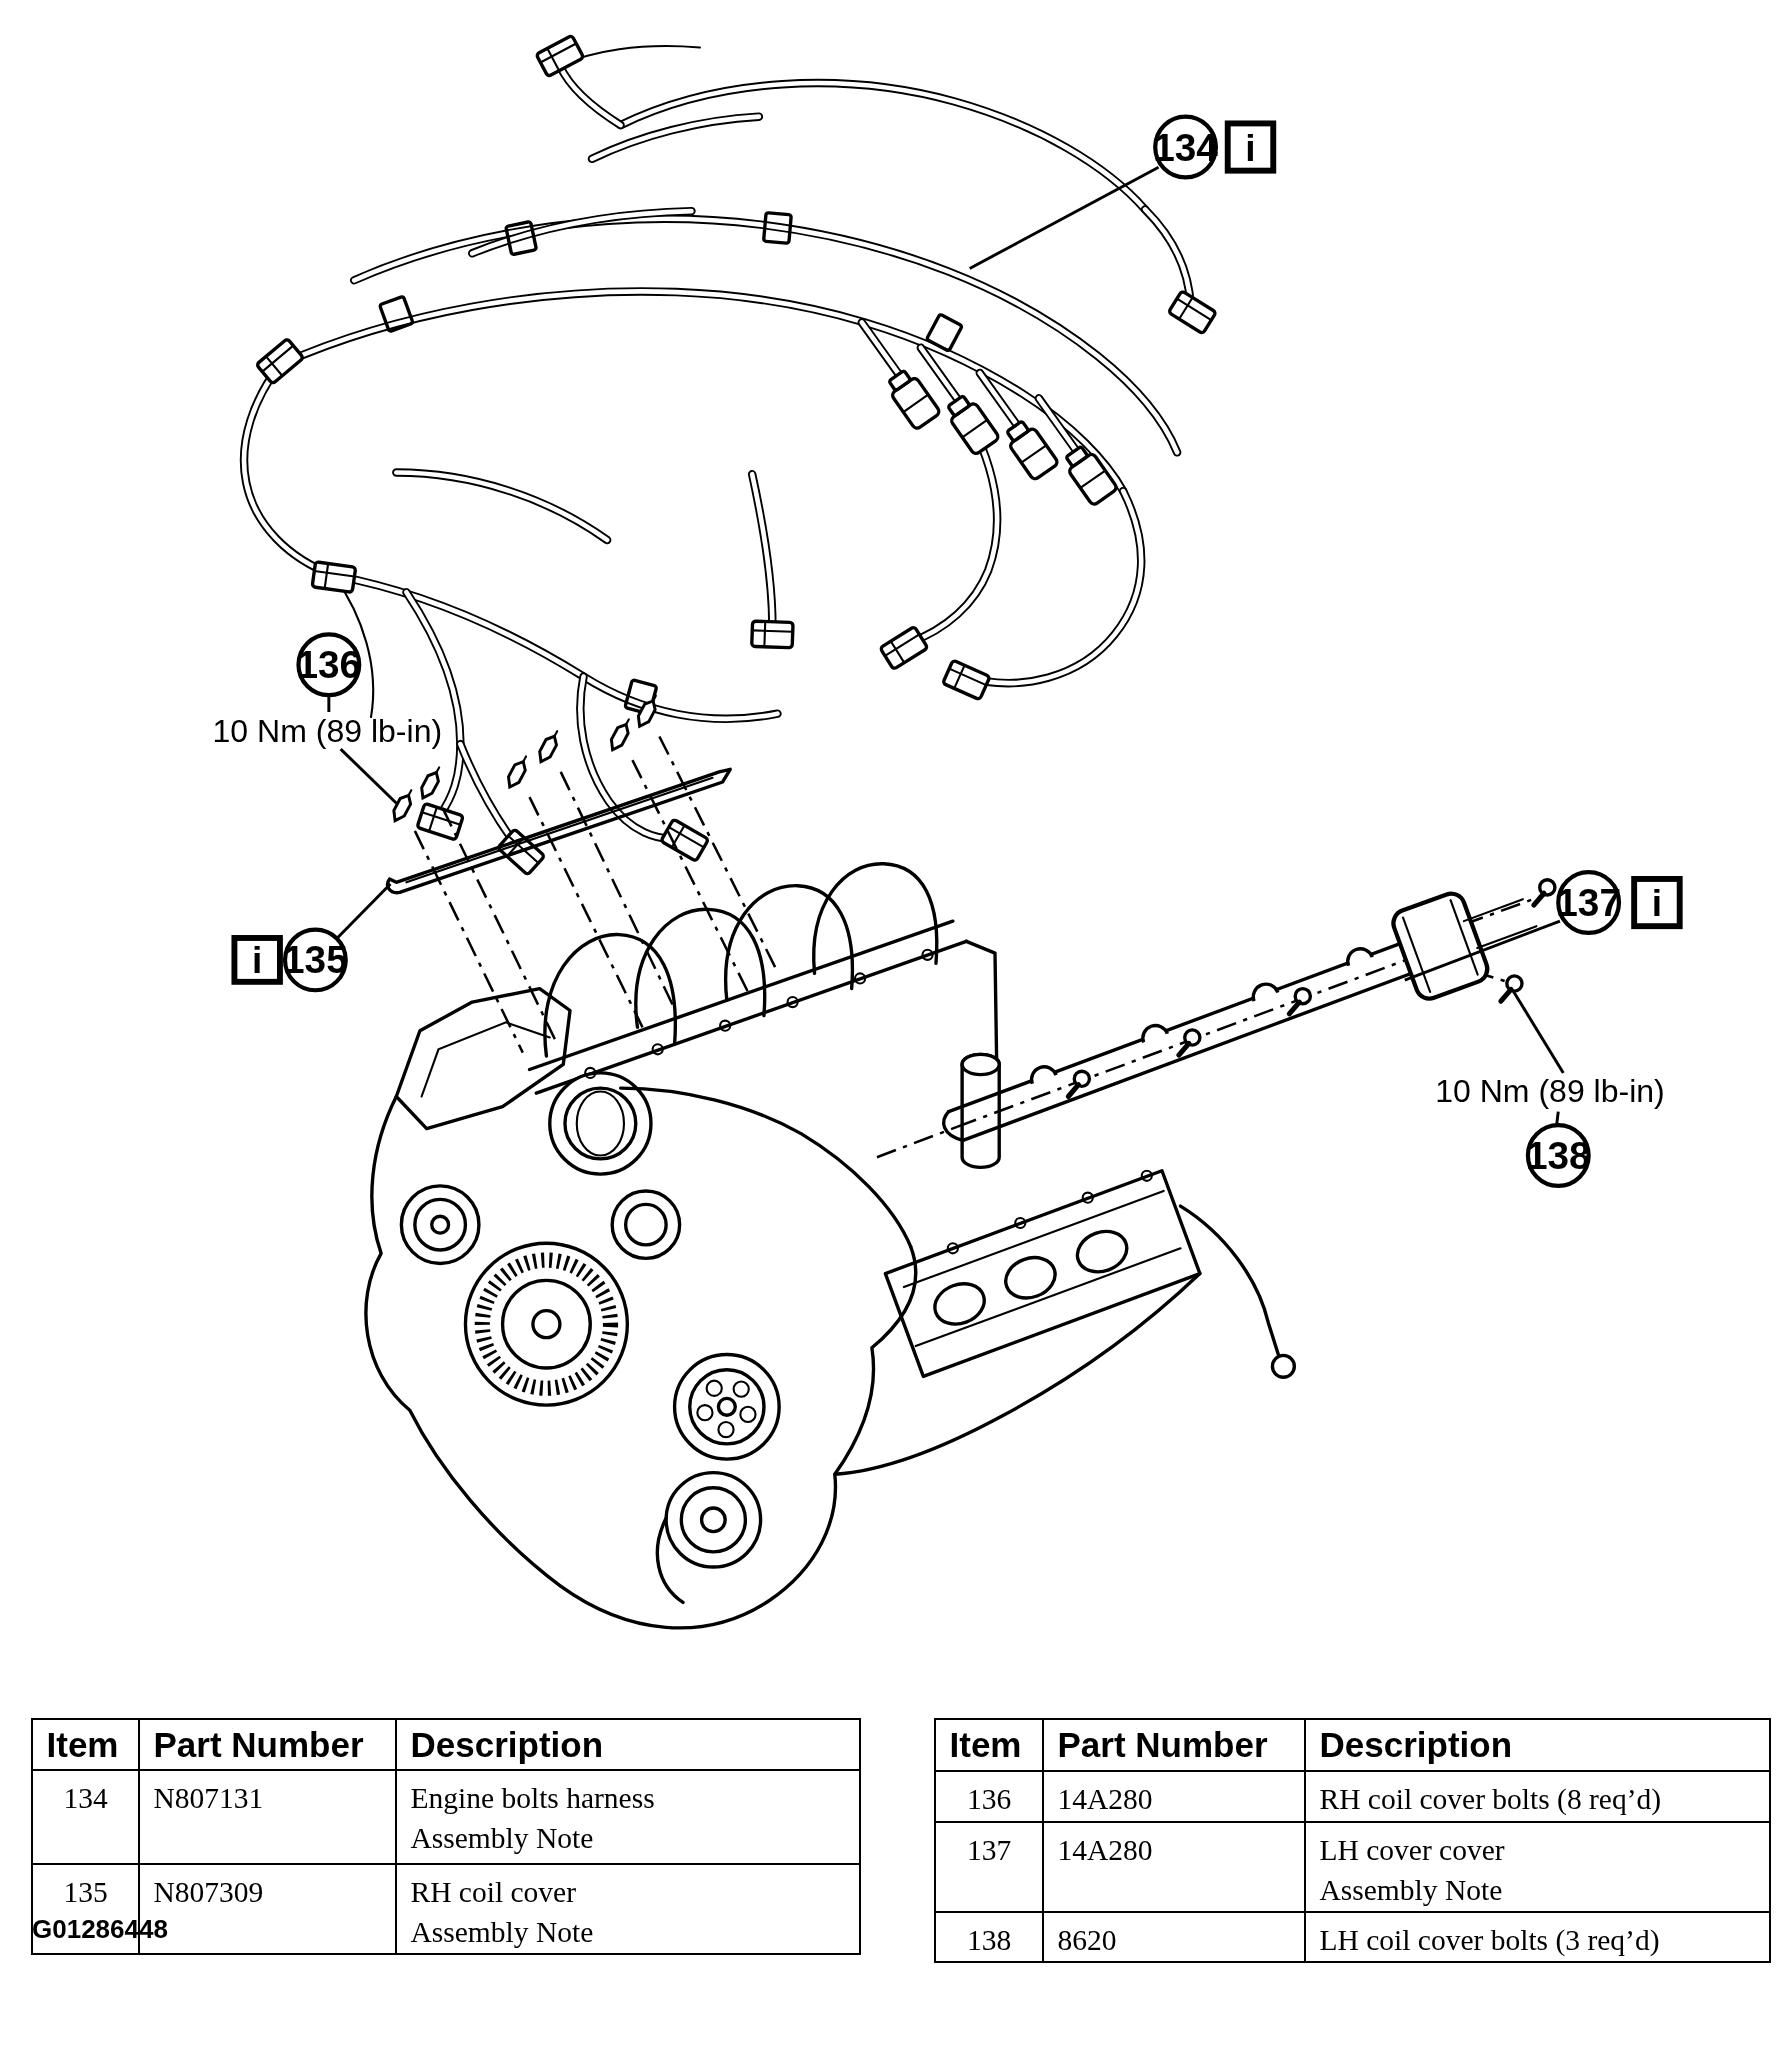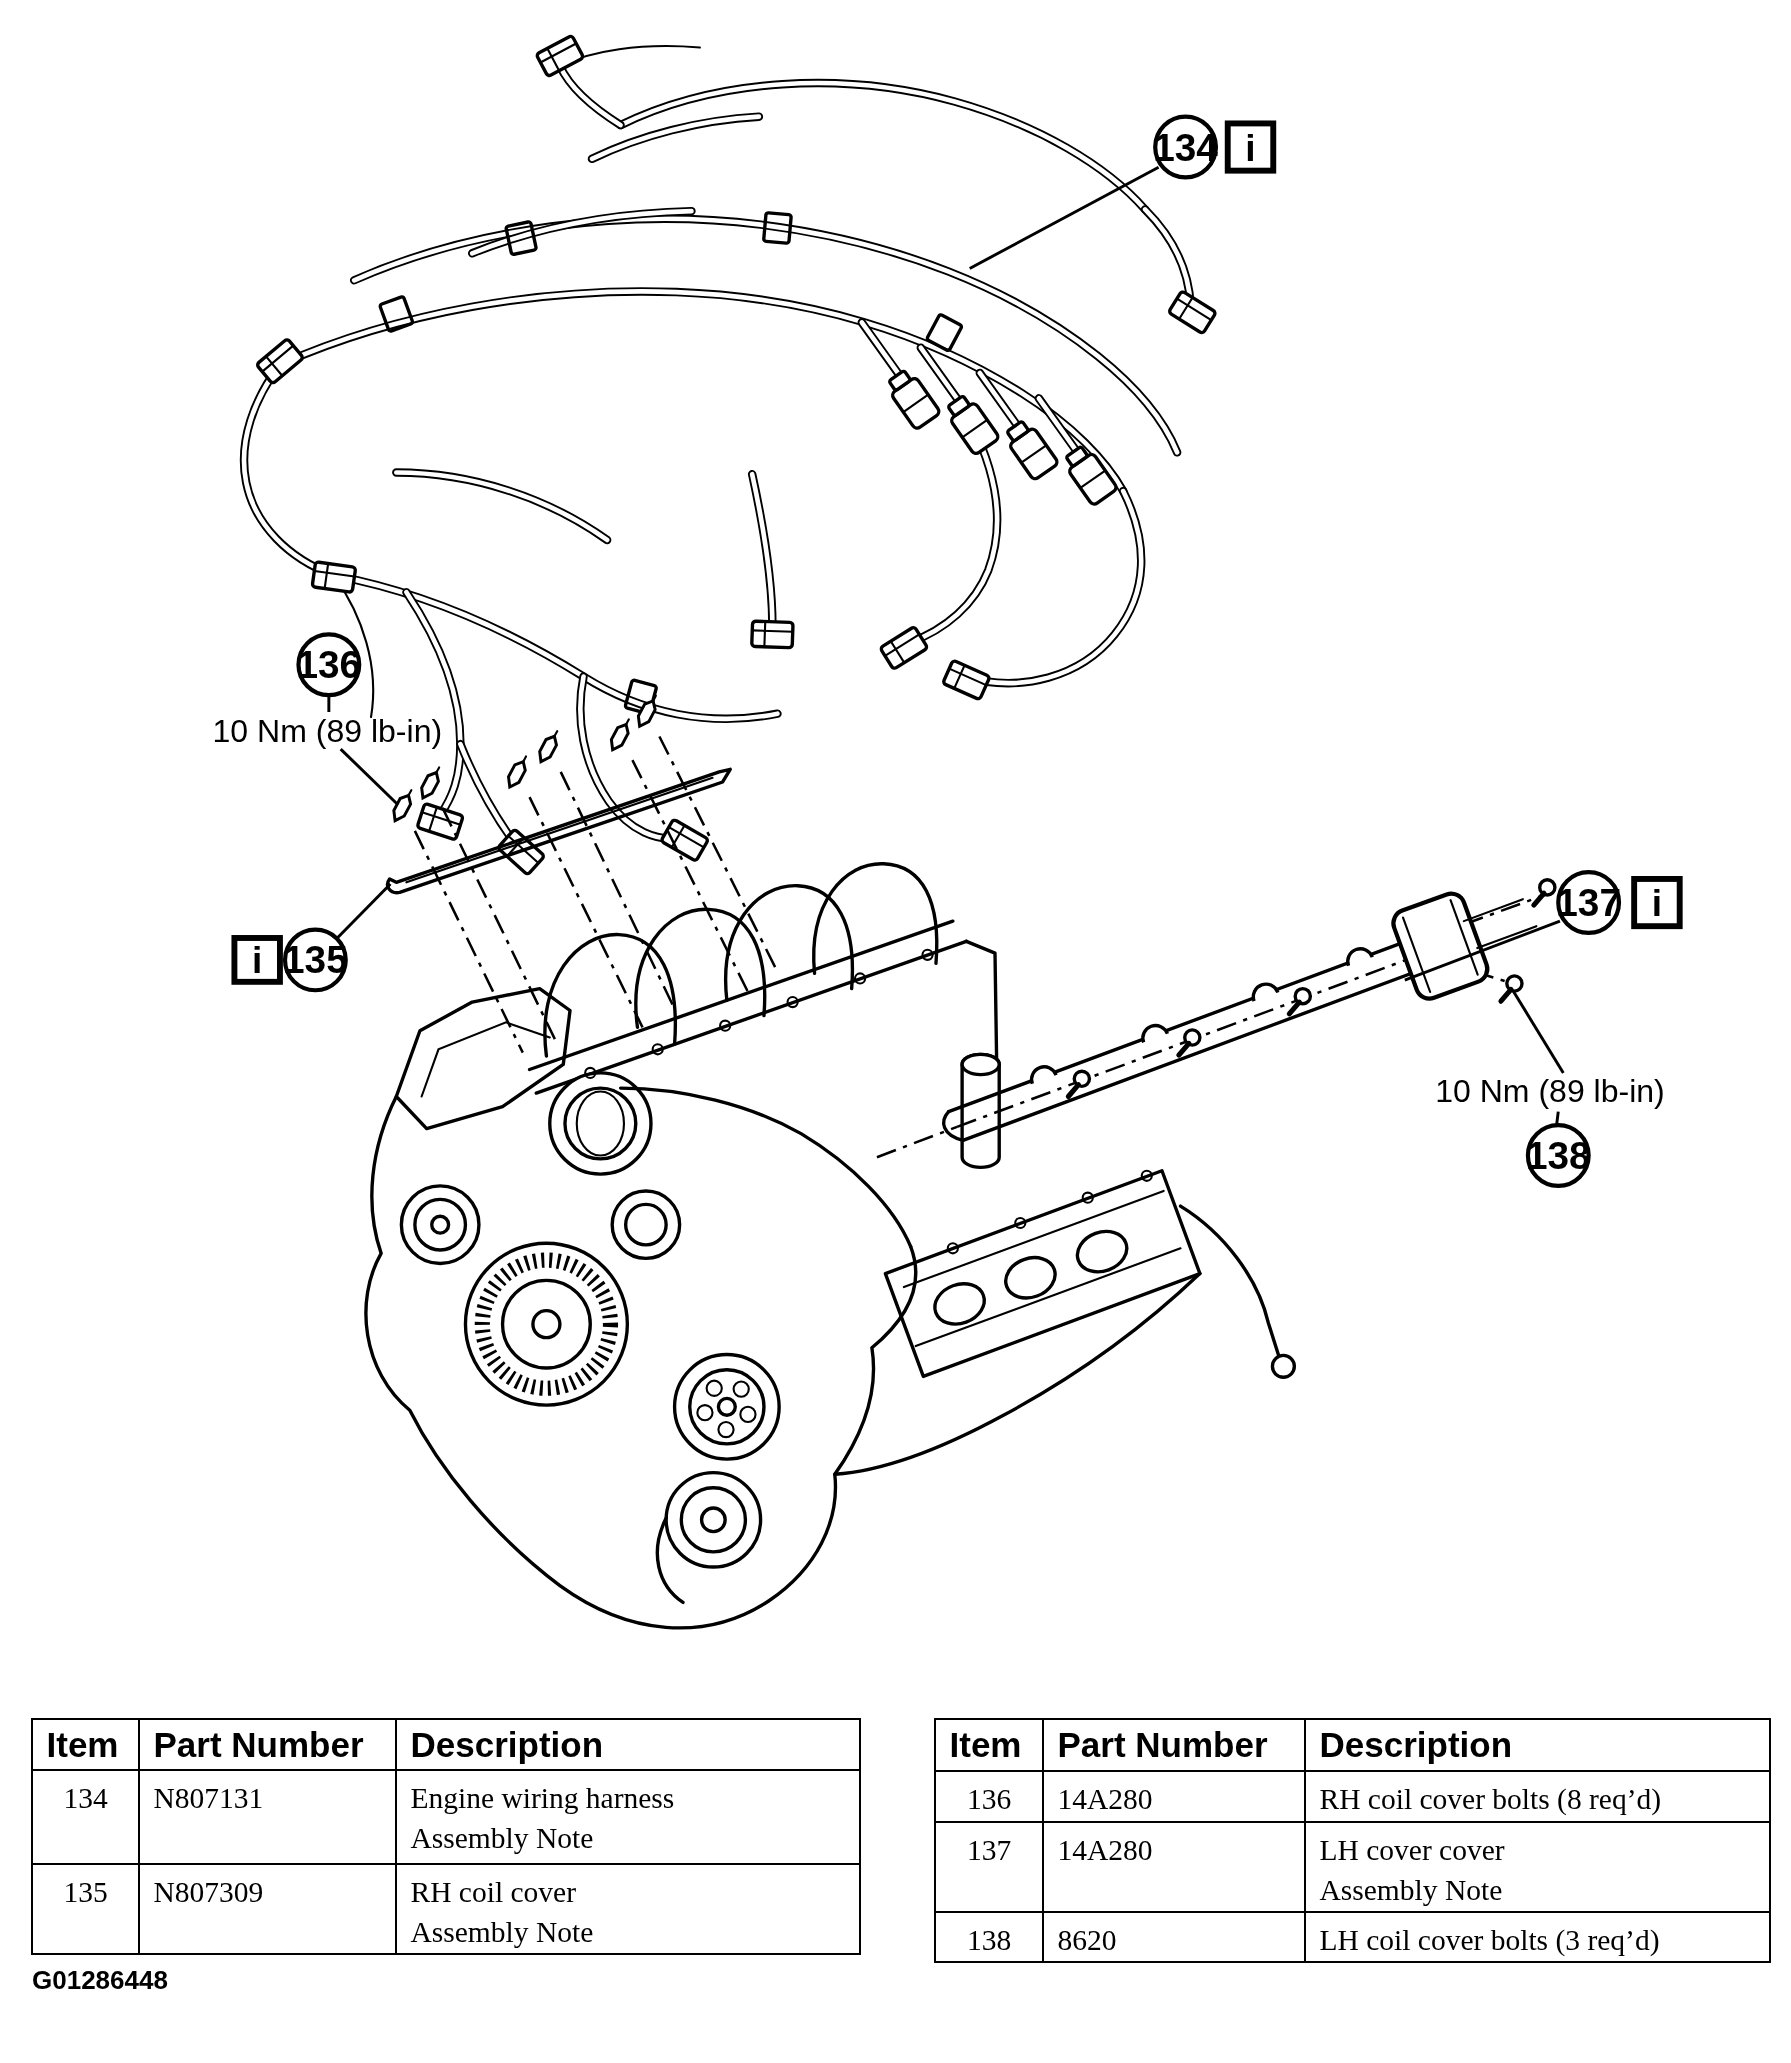--- a/index.html
+++ b/index.html
@@ -20,21 +20,21 @@
   .callout-text{font-family:"Liberation Sans",sans-serif;font-size:46px;font-weight:600;fill:#000;text-anchor:middle;}
   .ibox{fill:#fff;stroke:#000;stroke-width:7;}
   .ibox-text{font-family:"Liberation Sans",sans-serif;font-size:44px;font-weight:bold;fill:#000;text-anchor:middle;}
   .torque{font-family:"Liberation Sans",sans-serif;font-size:38px;fill:#000;}
   
   .parts-table{position:absolute;border-collapse:collapse;table-layout:fixed;background:#fff;}
   .parts-table th,.parts-table td{border:2.5px solid #000;overflow:hidden;}
   .parts-table th{font-family:"Liberation Sans",sans-serif;font-size:35px;font-weight:bold;text-align:left;padding:3.4px 0 3.4px 13.5px;}
   .parts-table td{font-family:"Liberation Serif",serif;font-size:29.5px;vertical-align:top;padding:8.4px 0 0 13.5px;line-height:1.35;}
   .parts-table td.c-item{text-align:center;padding-left:0;}
-  .figure-id{position:absolute;left:32px;top:1965px;font-family:"Liberation Sans",sans-serif;font-size:26px;font-weight:bold;color:#000;}
+  .figure-id{position:absolute;left:32px;top:1914px;font-family:"Liberation Sans",sans-serif;font-size:26px;font-weight:bold;color:#000;}
 </style>
 </head>
 <body>
 
 <div id="stage">
 
 <svg width="1791" height="2064" viewBox="0 0 2124 2447">
   <defs>
     <g id="connA">
       <rect x="-24" y="-15" width="48" height="30" rx="4" class="lnw"></rect>
@@ -310,21 +310,21 @@
       <th>Item</th>
       <th>Part Number</th>
       <th>Description</th>
     </tr>
   </thead>
   <tbody>
     <tr style="height:94px">
       <td class="c-item">134</td>
       <td>N807131</td>
       <td>
-        <div>Engine wiring harness</div>
+        <div>Engine bolts harness</div>
         <div>Assembly Note</div>
       </td>
     </tr>
     <tr style="height:89px">
       <td class="c-item">135</td>
       <td>N807309</td>
       <td>
         <div>RH coil cover</div>
         <div>Assembly Note</div>
       </td>

